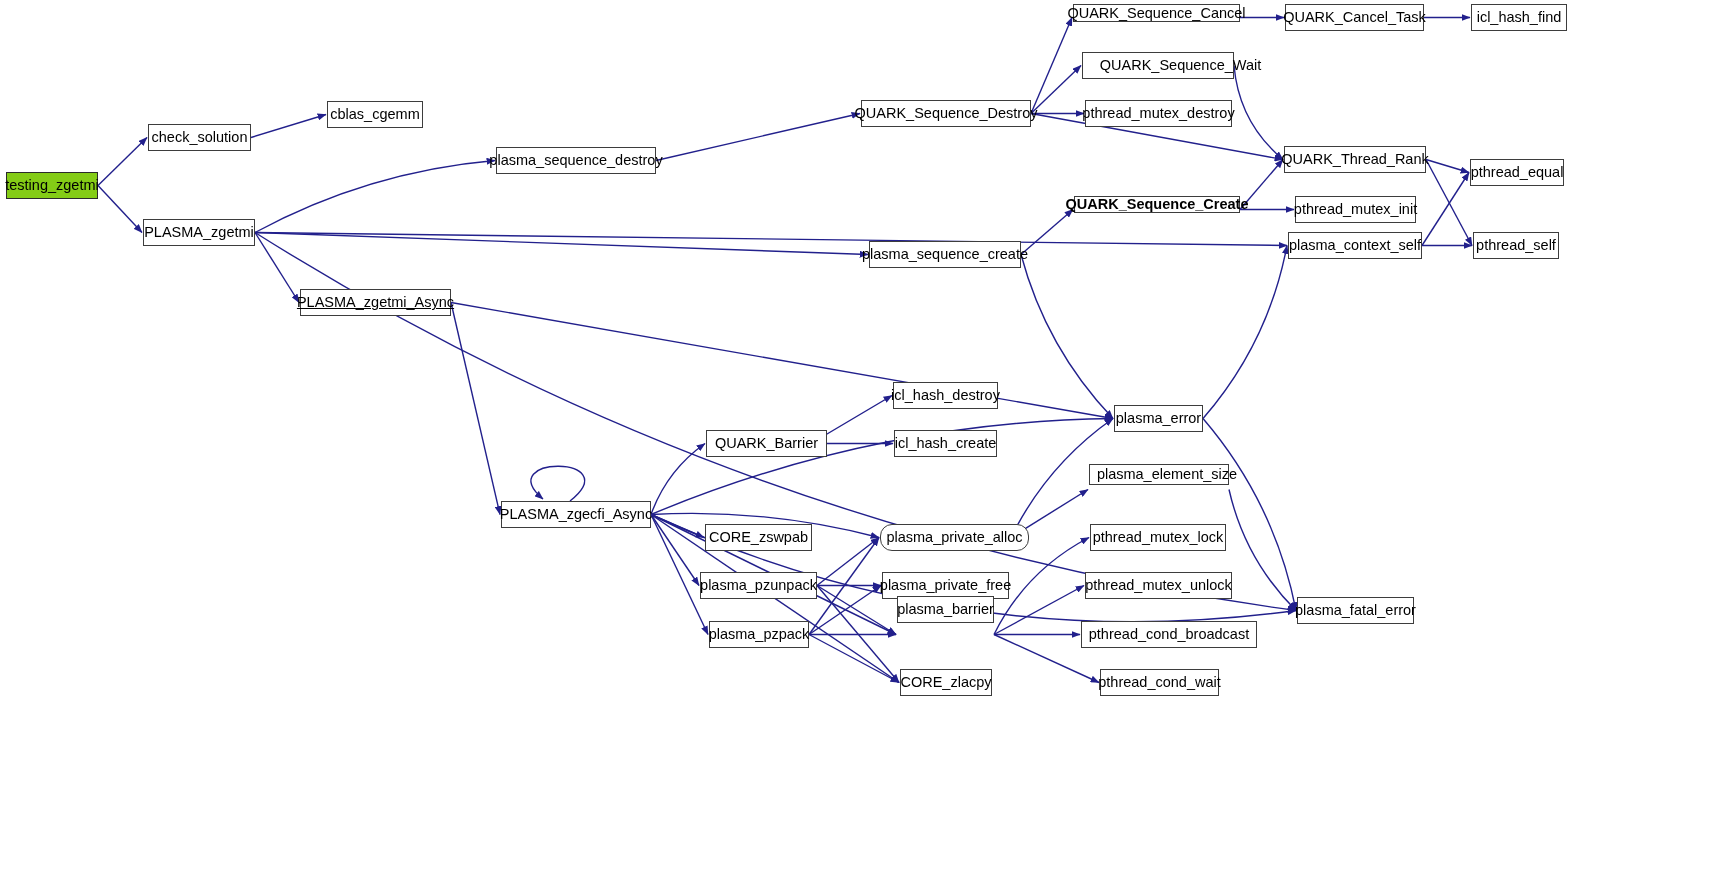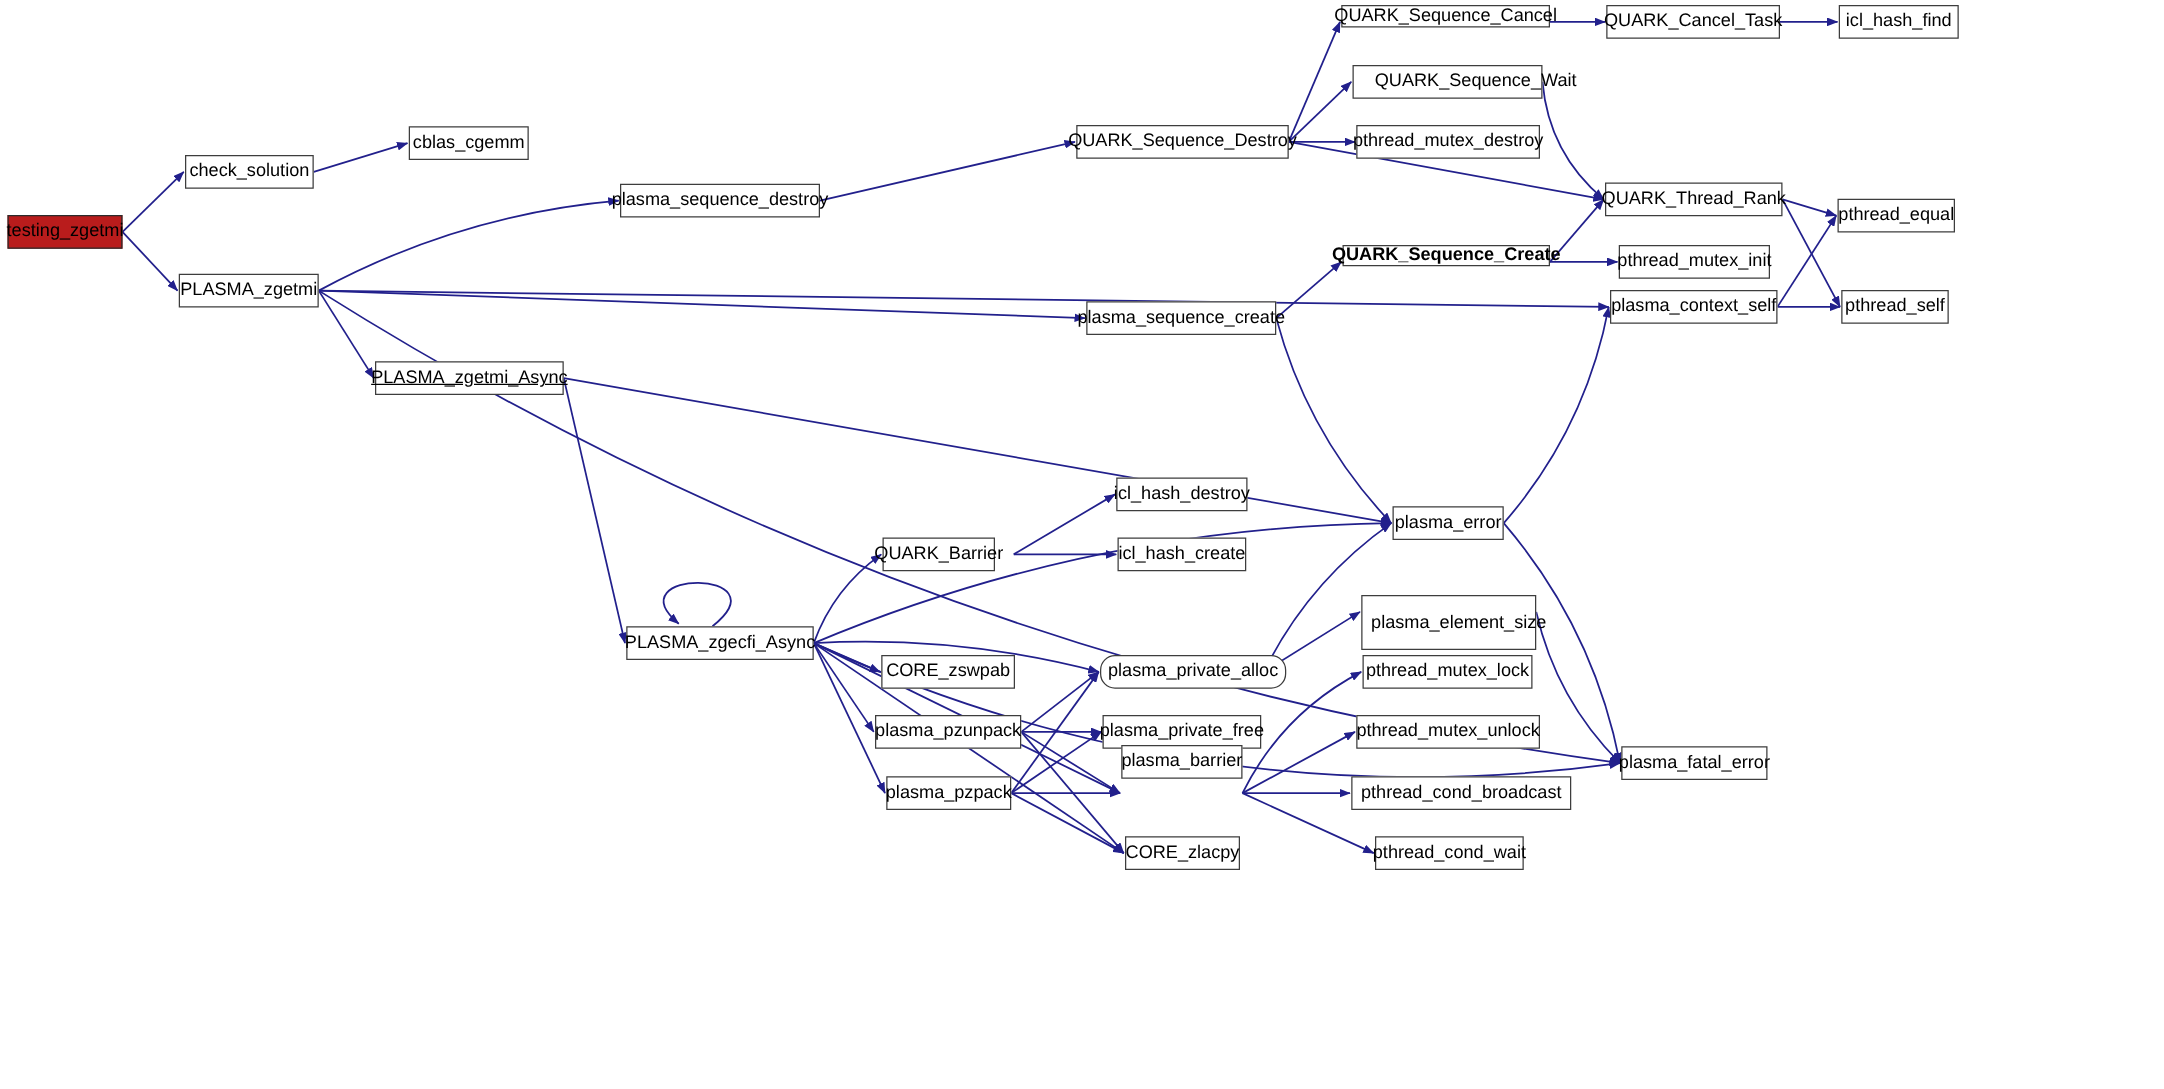--- a/index.html
+++ b/index.html
@@ -31,21 +31,21 @@
     color: #000000;
     font-size: 14.5px;
     line-height: 1;
     display: flex;
     align-items: center;
     justify-content: center;
     white-space: nowrap;
     letter-spacing: 0px;
   }
   .node.highlight {
-    background: #b91c1c;
+    background: #84cc16;
     border: 1px solid #2b2b2b;
   }
 </style>
 </head>
 <body>
 
 <div id="canvas">
   <svg id="edge-layer" width="1731" height="871" viewBox="0 0 1731 871">
     <defs>
       <marker id="arrow" markerWidth="9" markerHeight="7" refX="8.4" refY="3.5" orient="auto" markerUnits="userSpaceOnUse">
@@ -167,30 +167,30 @@
       </div>
       <div class="node" style="left: 1473px; top: 232px; width: 86px; height: 27px;">
         <span>pthread_self</span>
       </div>
       <div class="node" style="left: 1114px; top: 405px; width: 89px; height: 27px;">
         <span>plasma_error</span>
       </div>
       <div class="node" style="left: 893px; top: 382px; width: 105px; height: 27px;">
         <span>icl_hash_destroy</span>
       </div>
-      <div class="node" style="left: 706px; top: 430px; width: 90px; height: 27px;">
+      <div class="node" style="left: 706px; top: 430px; width: 121px; height: 27px;">
         <span>QUARK_Barrier</span>
       </div>
       <div class="node" style="left: 894px; top: 430px; width: 103px; height: 27px;">
         <span>icl_hash_create</span>
       </div>
       <div class="node" style="left: 501px; top: 501px; width: 150px; height: 27px;">
         <span>PLASMA_zgecfi_Async</span>
       </div>
-      <div class="node" style="left: 1089px; top: 476px; width: 140px; height: 44px; padding-left: 16px;">
+      <div class="node" style="left: 1089px; top: 464px; width: 140px; height: 21px; padding-left: 16px;">
         <span>plasma_element_size</span>
       </div>
       <div class="node" style="left: 705px; top: 524px; width: 107px; height: 27px;">
         <span>CORE_zswpab</span>
       </div>
       <div class="node" style="left: 880px; top: 524px; width: 149px; height: 27px; border-radius: 12px;">
         <span>plasma_private_alloc</span>
       </div>
       <div class="node" style="left: 1090px; top: 524px; width: 136px; height: 27px;">
         <span>pthread_mutex_lock</span>

